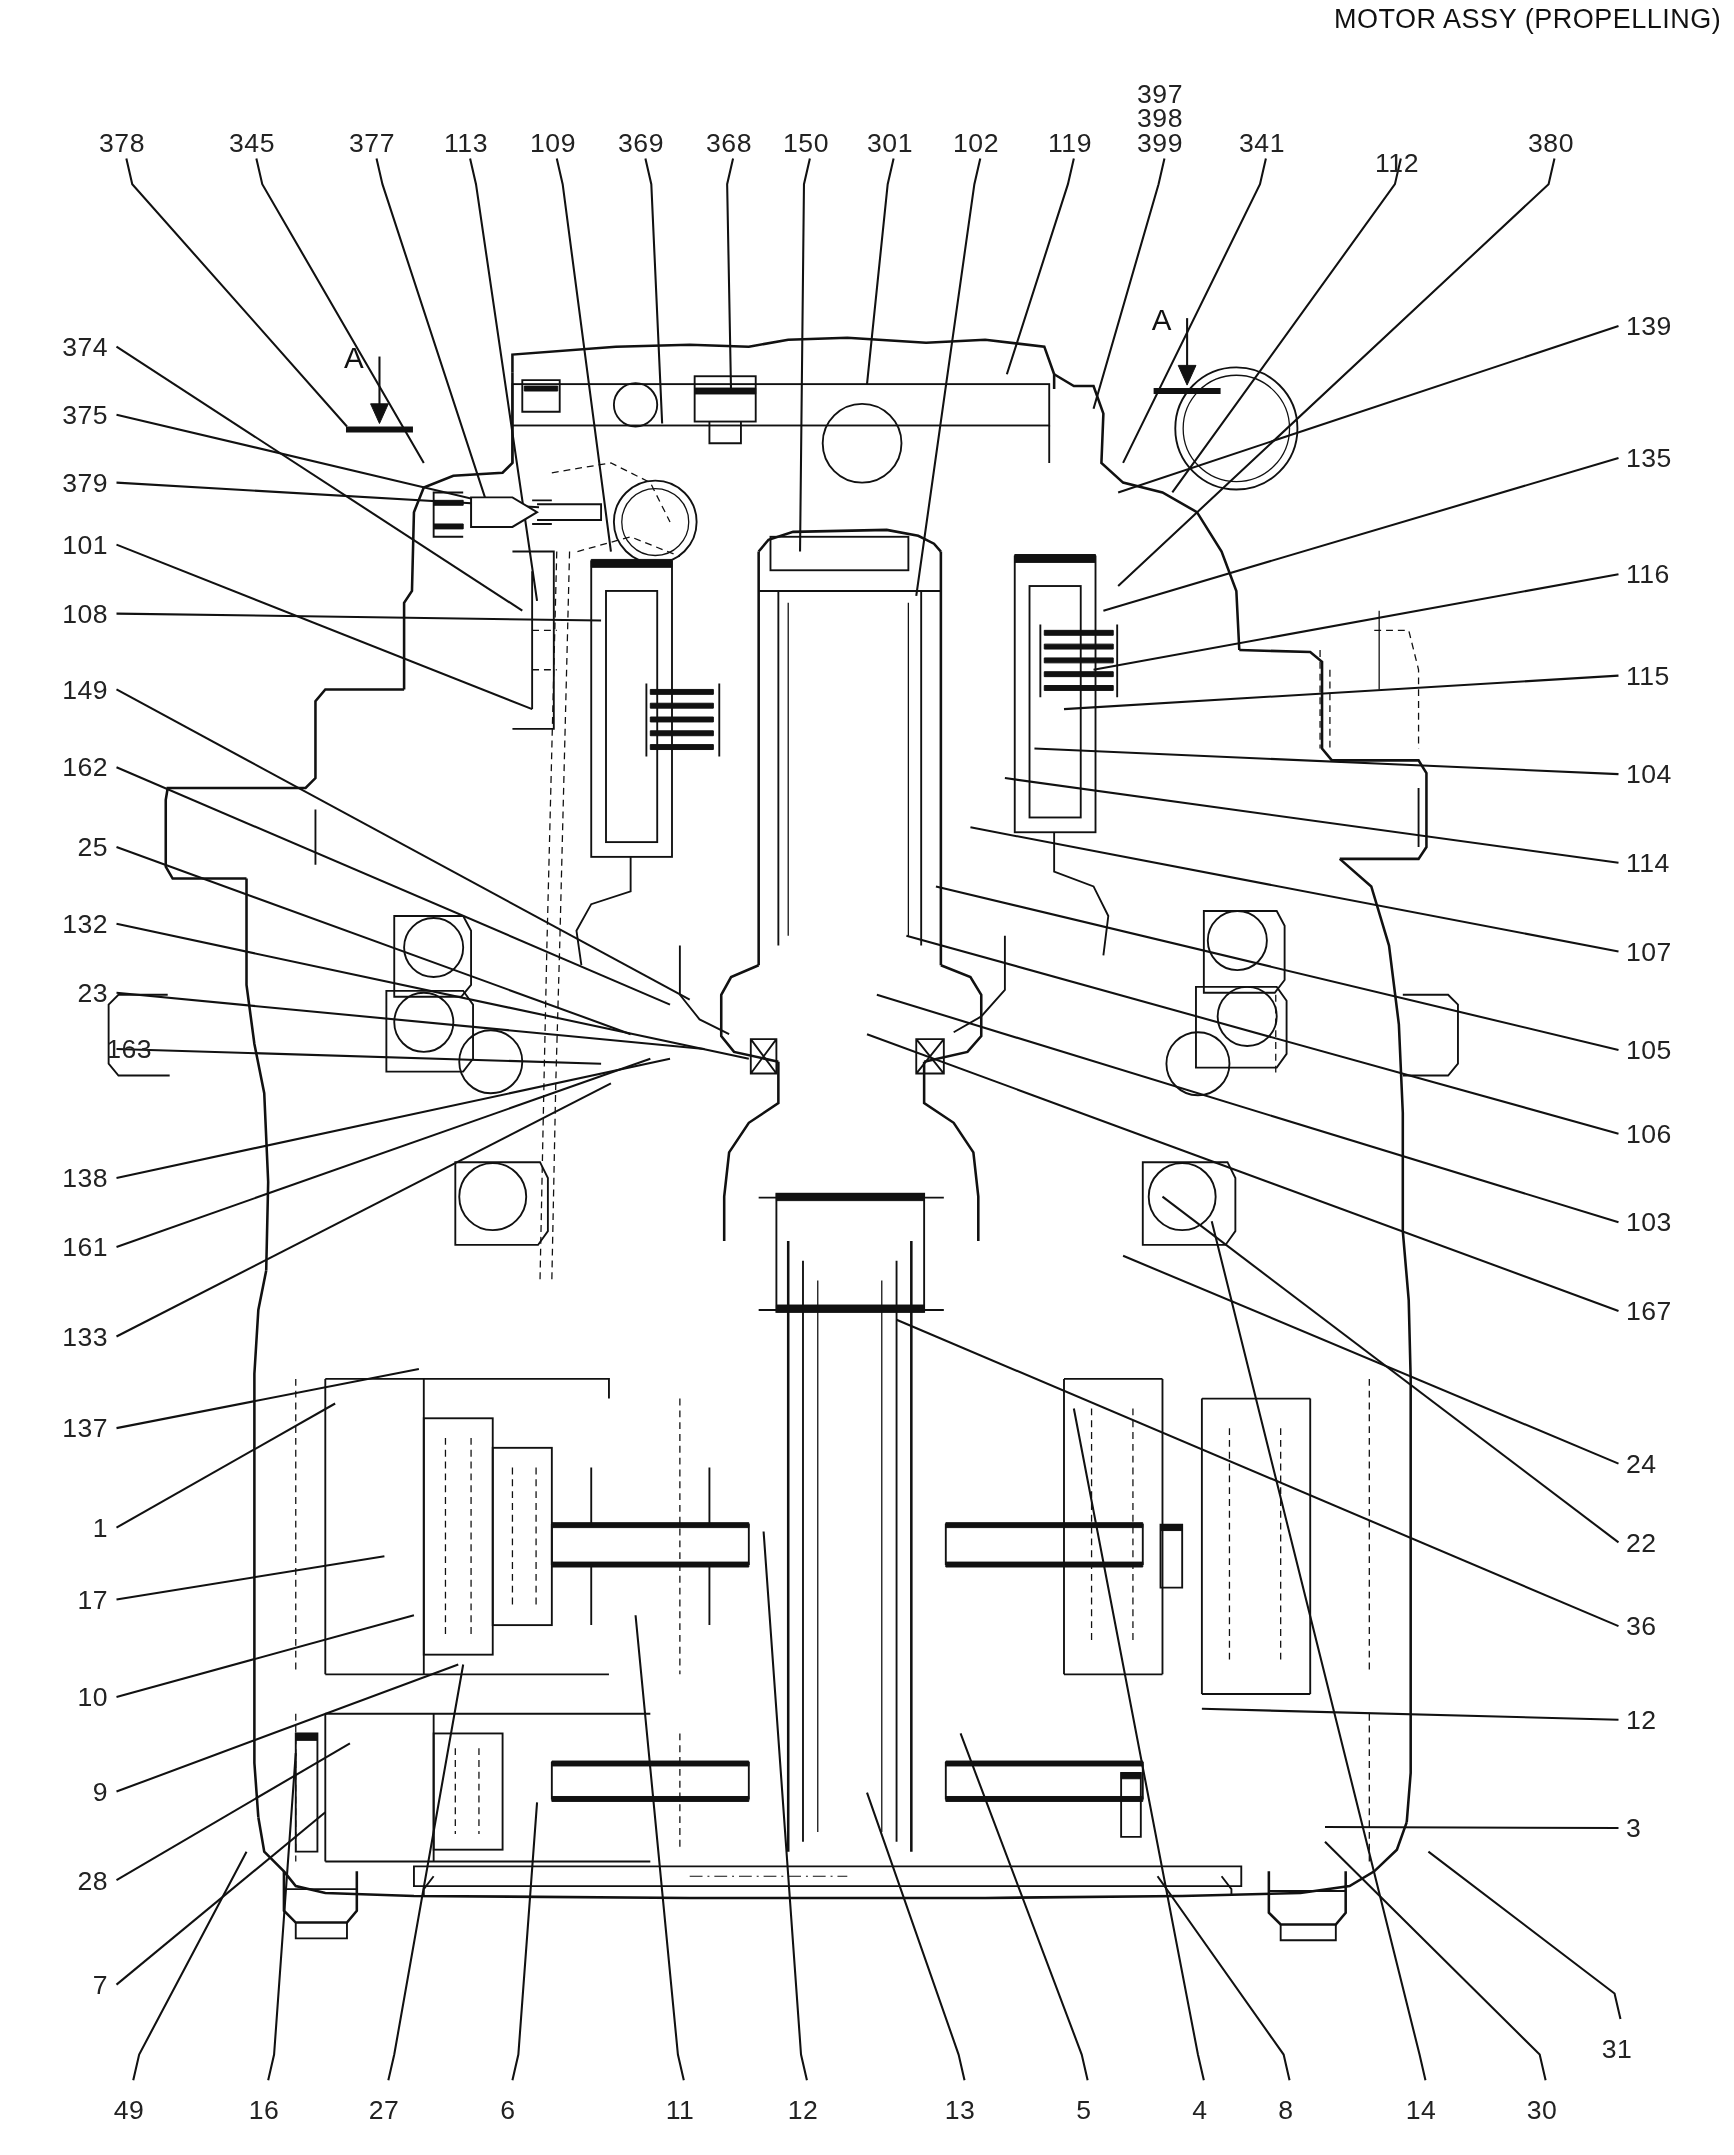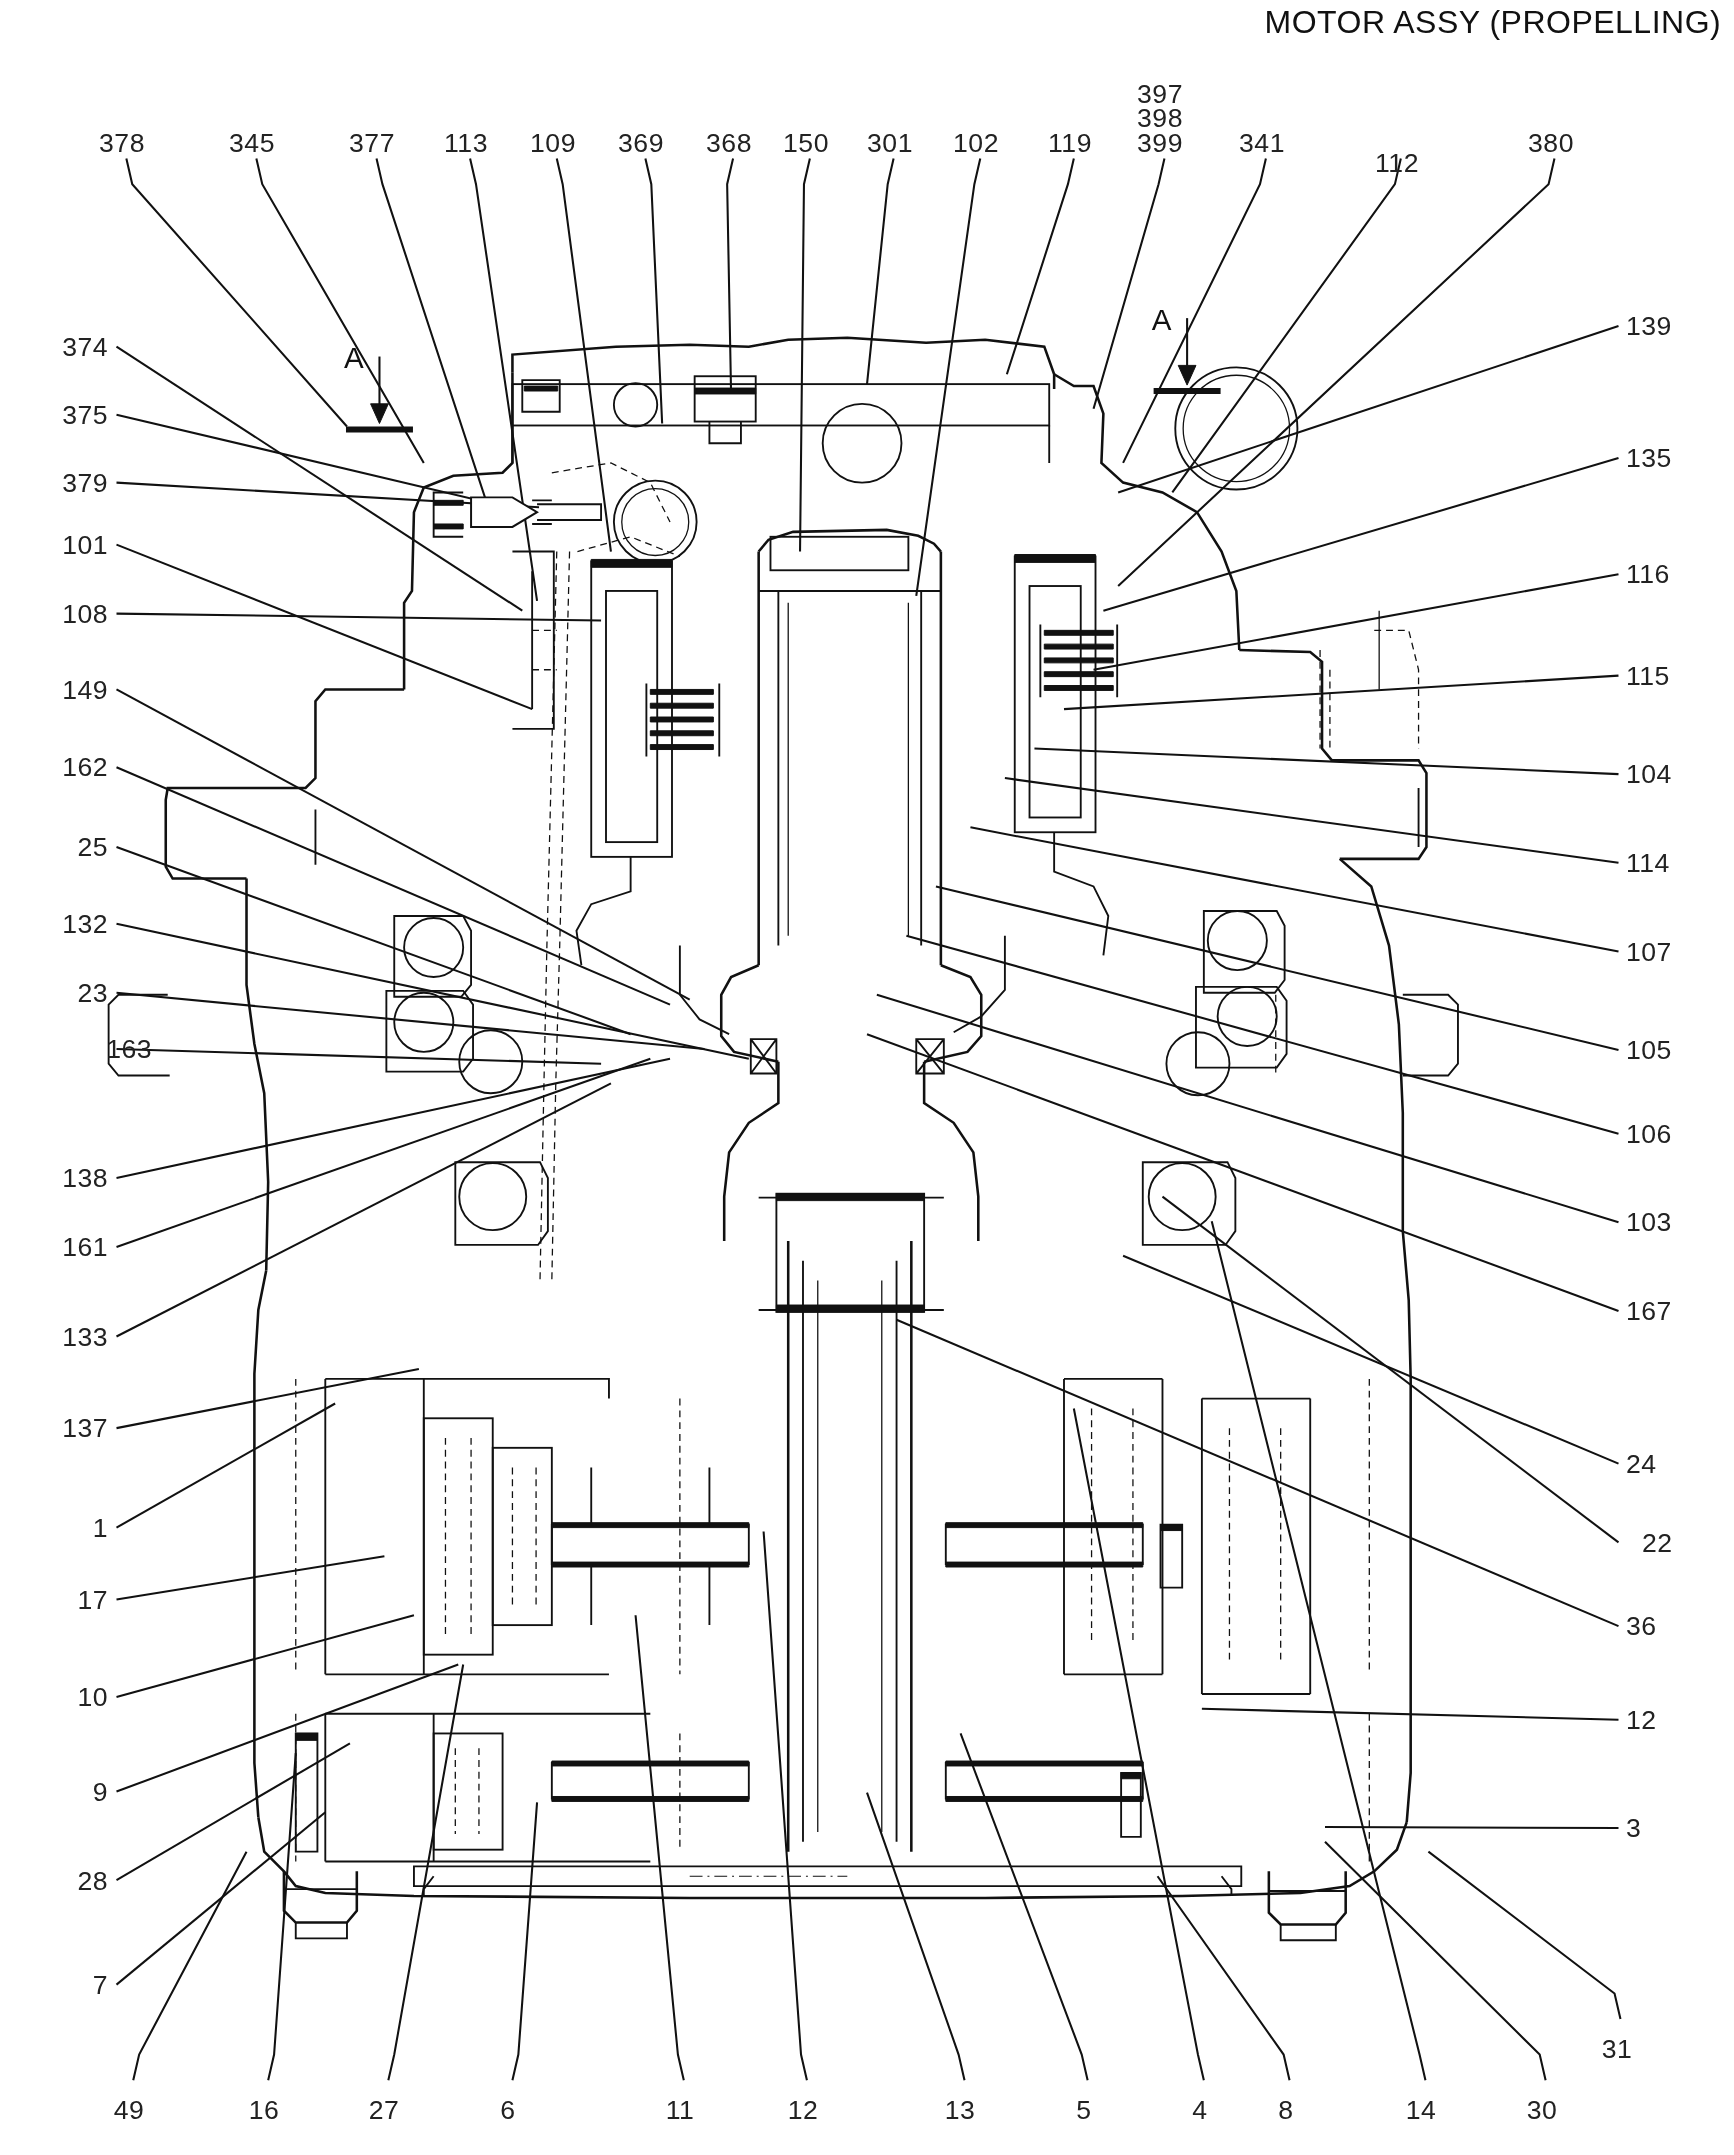--- a/index.html
+++ b/index.html
@@ -12,21 +12,21 @@
     position: relative;
     width: 1735px;
     height: 2155px;
     background: #ffffff;
     overflow: hidden;
   }
   #title {
     position: absolute;
     right: 13.8px;
     top: 3.9px;
-    font-size: 32px;
+    font-size: 27px;
     letter-spacing: 0.5px;
     color: #111;
     white-space: nowrap;
   }
   #figure {
     position: absolute;
     left: 0; top: 0;
     width: 1735px;
     height: 2155px;
   }
@@ -376,21 +376,21 @@
       <div class="callout l" style="left: 1626px; top: 574px;">116</div>
       <div class="callout l" style="left: 1626px; top: 676px;">115</div>
       <div class="callout l" style="left: 1626px; top: 774px;">104</div>
       <div class="callout l" style="left: 1626px; top: 863px;">114</div>
       <div class="callout l" style="left: 1626px; top: 952px;">107</div>
       <div class="callout l" style="left: 1626px; top: 1050px;">105</div>
       <div class="callout l" style="left: 1626px; top: 1134px;">106</div>
       <div class="callout l" style="left: 1626px; top: 1222px;">103</div>
       <div class="callout l" style="left: 1626px; top: 1311px;">167</div>
       <div class="callout l" style="left: 1626px; top: 1464px;">24</div>
-      <div class="callout l" style="left: 1626px; top: 1543px; margin-left: 16px;">22</div>
+      <div class="callout l" style="left: 1626px; top: 1543px;">22</div>
       <div class="callout l" style="left: 1626px; top: 1626px;">36</div>
       <div class="callout l" style="left: 1626px; top: 1720px;">12</div>
       <div class="callout l" style="left: 1626px; top: 1828px;">3</div>
       <div class="callout c" style="left: 129px; top: 2110px;">49</div>
       <div class="callout c" style="left: 264px; top: 2110px;">16</div>
       <div class="callout c" style="left: 384px; top: 2110px;">27</div>
       <div class="callout c" style="left: 508px; top: 2110px;">6</div>
       <div class="callout c" style="left: 680px; top: 2110px;">11</div>
       <div class="callout c" style="left: 803px; top: 2110px;">12</div>
       <div class="callout c" style="left: 960px; top: 2110px;">13</div>

